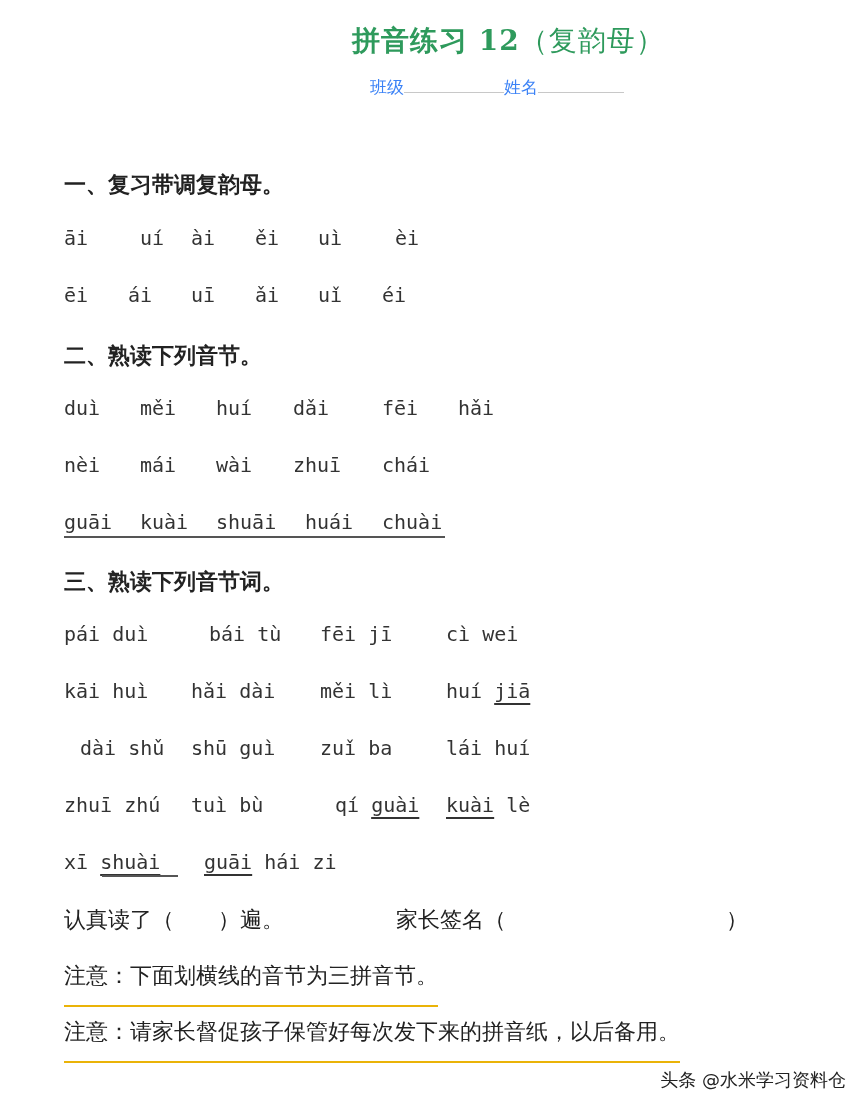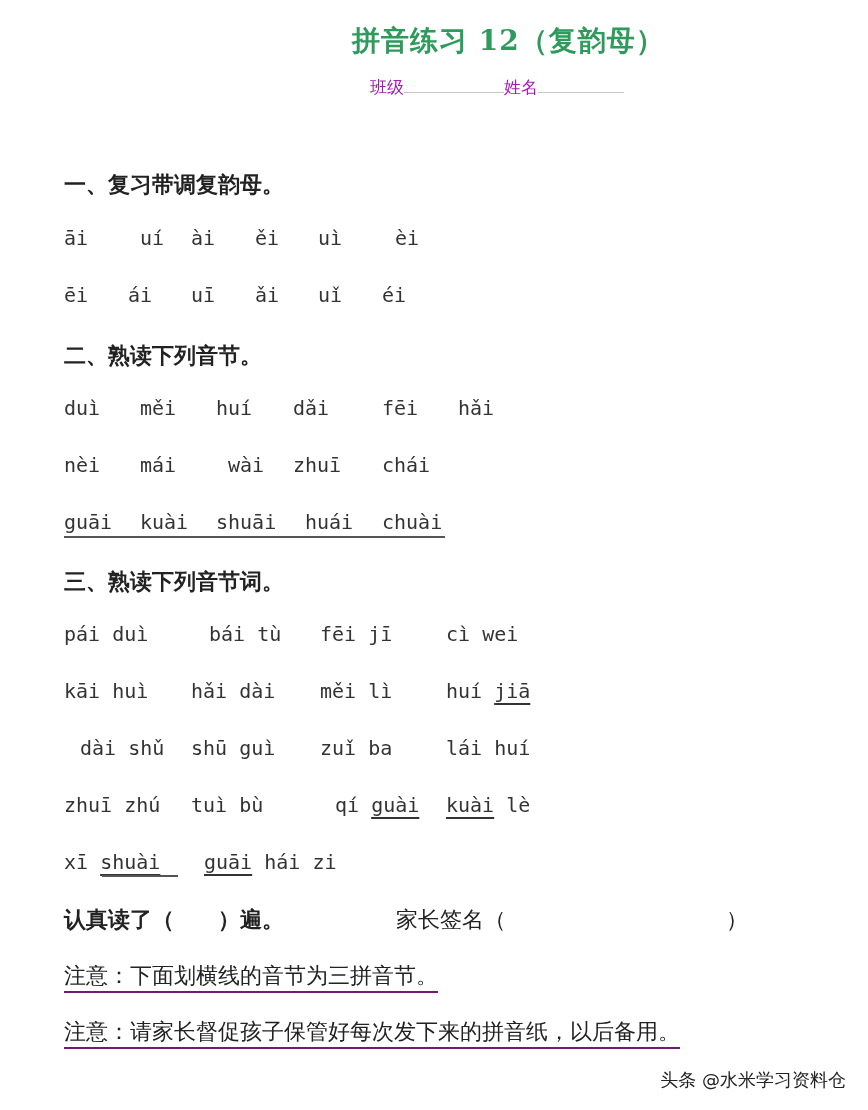--- a/index.html
+++ b/index.html
@@ -1,32 +1,32 @@
 <!DOCTYPE html>
 <html><head>
 <meta charset="utf-8">
 <style>
   html, body { margin: 0; padding: 0; background: #ffffff; }
   body { width: 868px; height: 1110px; position: relative; overflow: hidden;
          font-family: "DejaVu Serif", "Liberation Serif", serif; color: #222; }
   .title { position: absolute; top: 22px; left: 352px; font-size: 28px; font-weight: bold;
            color: #2e9a5c; letter-spacing: 1px; white-space: nowrap; }
-  .title .paren { font-weight: bold; }
-  .info { position: absolute; top: 76px; left: 370px; font-size: 17px; color: #a21caf; white-space: nowrap; font-family: Liberation Serif, serif; }
+  .title .paren { font-weight: normal; }
+  .info { position: absolute; top: 76px; left: 370px; font-size: 17px; color: #3b82f6; white-space: nowrap; font-family: Liberation Serif, serif; }
   .info .blank { display: inline-block; border-bottom: 1px solid #c8c8c8; height: 14px; vertical-align: baseline; }
   .section-head { position: absolute; left: 64px; font-size: 22px; font-weight: bold; color: #222;
                   font-family: "DejaVu Sans", "Liberation Sans", sans-serif; white-space: nowrap; }
   .row { position: absolute; left: 64px; height: 30px; font-family: "DejaVu Sans Mono", "Liberation Mono", monospace;
          font-size: 20px; color: #333; white-space: nowrap; }
   .cell { position: absolute; top: 0; white-space: nowrap; }
   .ul { text-decoration: underline; text-underline-offset: 5px; text-decoration-thickness: 2px; }
   .row-underline { position: absolute; height: 2px; background: #555; }
   .line-text { position: absolute; left: 64px; font-size: 22px; font-family: "DejaVu Sans", "Liberation Sans", sans-serif;
                color: #222; white-space: nowrap; font-weight: bold; }
-  .note { border-bottom: 2px solid #701a75; padding-bottom: 3px; }
+  .note { border-bottom: 2px solid #eab308; padding-bottom: 17px; }
   .watermark { position: absolute; right: 22px; bottom: 18px; font-size: 18px; color: #222;
                font-family: "DejaVu Sans", "Liberation Sans", sans-serif; white-space: nowrap;
                text-shadow: 1px 1px 1px #fff, -1px -1px 1px #fff; }
 </style>
 </head>
 <body>
 
 <div class="title">
   <span>拼音练习 12</span><span class="paren">（复韵母）</span>
 </div>
@@ -57,21 +57,21 @@
   <span class="cell" style="left:0">duì</span>
   <span class="cell" style="left:76px">měi</span>
   <span class="cell" style="left:152px">huí</span>
   <span class="cell" style="left:229px">dǎi</span>
   <span class="cell" style="left:318px">fēi</span>
   <span class="cell" style="left:394px">hǎi</span>
 </div>
 <div class="row" style="top:453px">
   <span class="cell" style="left:0">nèi</span>
   <span class="cell" style="left:76px">mái</span>
-  <span class="cell" style="left:164px">wài</span>
+  <span class="cell" style="left:152px">wài</span>
   <span class="cell" style="left:229px">zhuī</span>
   <span class="cell" style="left:318px">chái</span>
 </div>
 <div class="row" style="top:510px">
   <span class="cell" style="left:0">guāi</span>
   <span class="cell" style="left:76px">kuài</span>
   <span class="cell" style="left:152px">shuāi</span>
   <span class="cell" style="left:241px">huái</span>
   <span class="cell" style="left:318px">chuài</span>
 </div>
@@ -102,21 +102,21 @@
   <span class="cell" style="left:127px"><span>tuì</span> <span>bù</span></span>
   <span class="cell" style="left:271px"><span>qí</span> <span class="ul">guài</span></span>
   <span class="cell" style="left:382px"><span class="ul">kuài</span> <span>lè</span></span>
 </div>
 <div class="row" style="top:850px">
   <span class="cell" style="left:0"><span>xī</span> <span class="ul">shuài</span>&nbsp;</span>
   <span class="cell" style="left:140px"><span class="ul">guāi</span> <span>hái</span> <span>zi</span></span>
 </div>
 <div class="row-underline" style="top:875px; left:102px; width:76px"></div>
 
-<div class="line-text" style="top:905px; font-weight:bold">
+<div class="line-text" style="top:905px; font-weight:normal">
   <span>认真读了（　　）遍。</span>
 </div>
 <div class="line-text" style="top:905px; left:396px; font-weight:normal">
   <span>家长签名（　　　　　　　　　　）</span>
 </div>
 <div class="line-text" style="top:961px; font-weight:normal">
   <span class="note">注意：下面划横线的音节为三拼音节。</span>
 </div>
 <div class="line-text" style="top:1017px; font-weight:normal">
   <span class="note">注意：请家长督促孩子保管好每次发下来的拼音纸，以后备用。</span>

